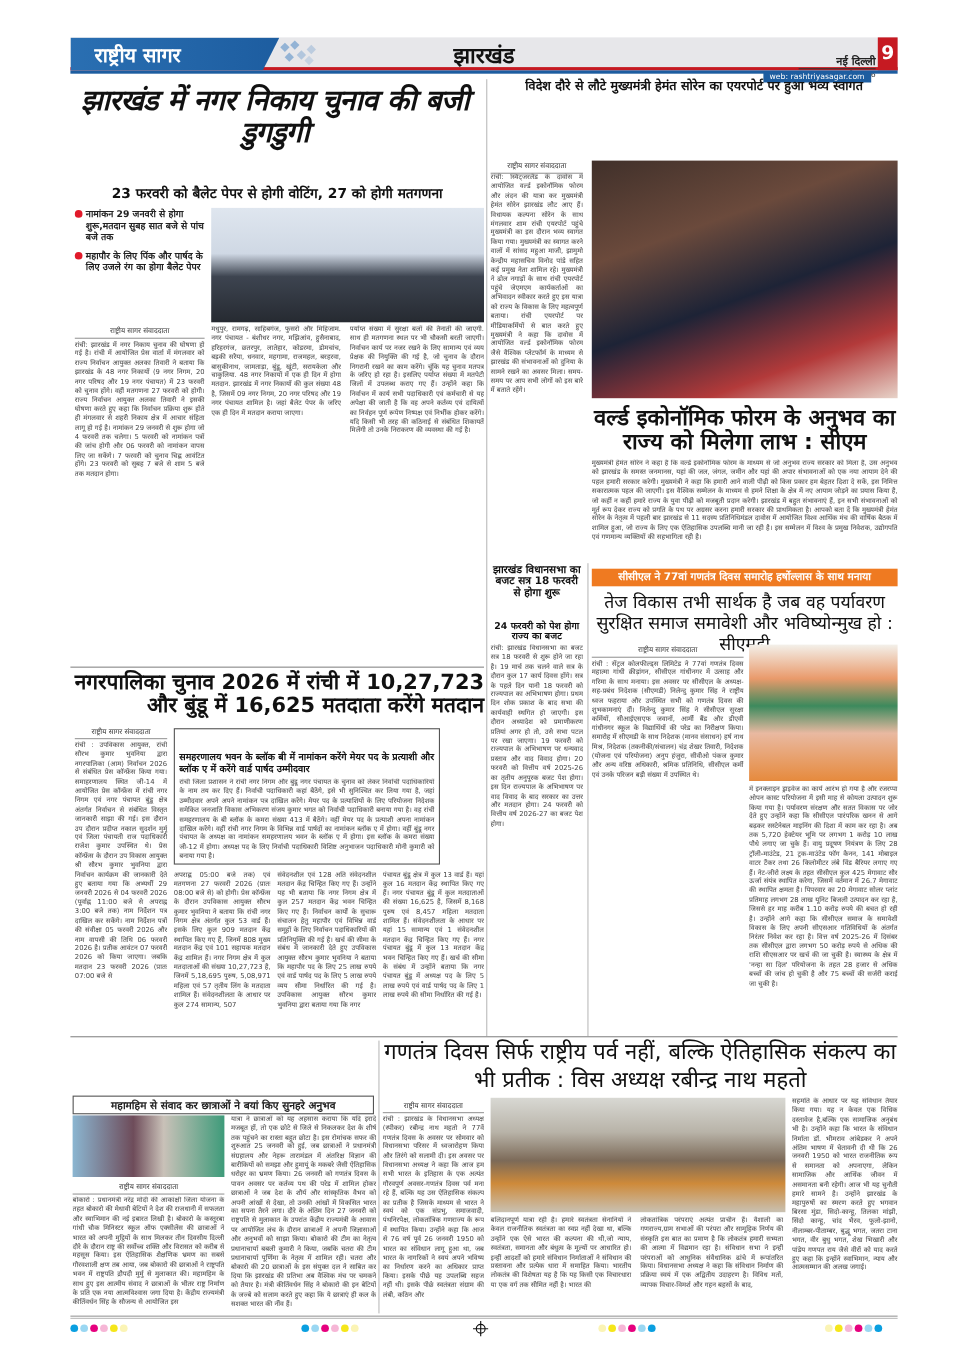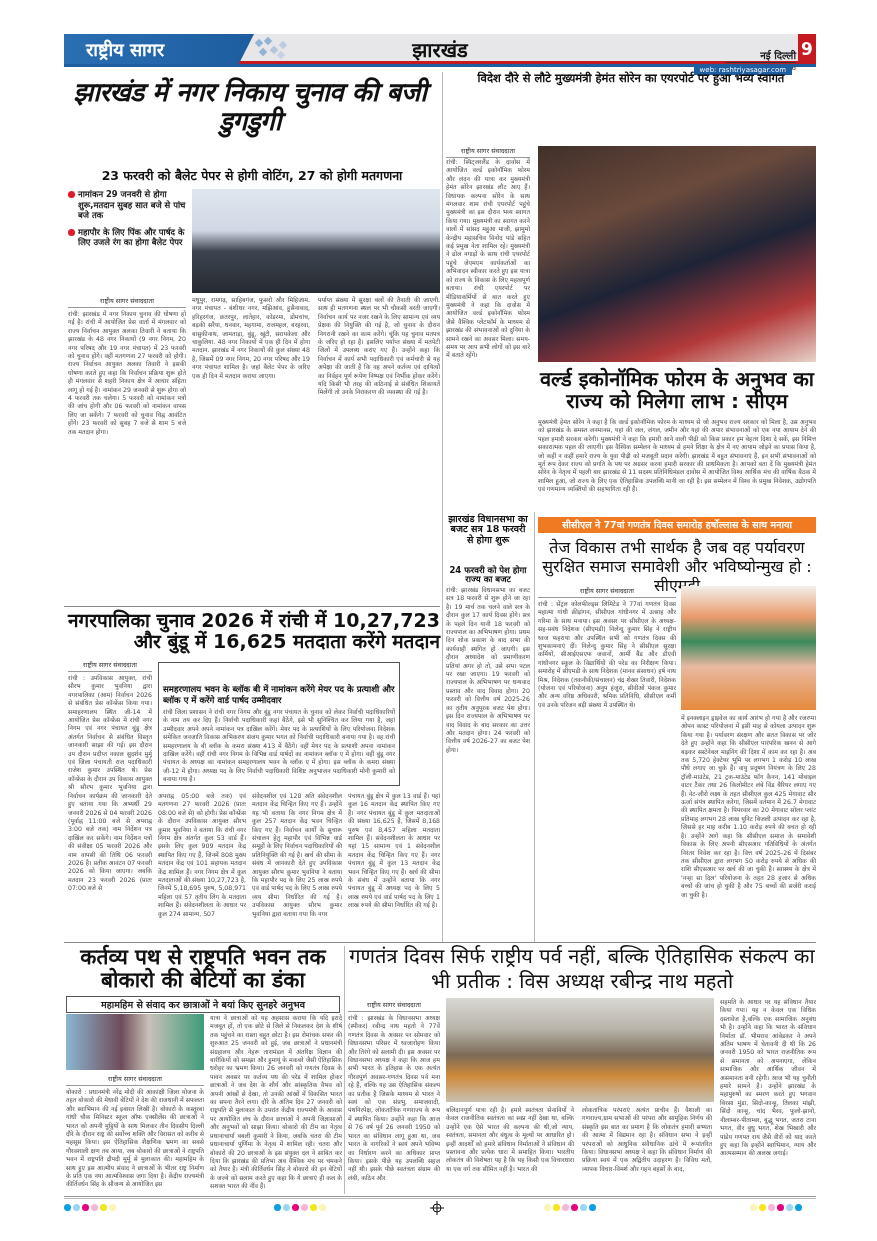--- a/index.html
+++ b/index.html
@@ -173,21 +173,20 @@
   <div class="abs" id="s6-box">
     <div id="s6-box-head">समहरणालय भवन के ब्लॉक बी में नामांकन करेंगे मेयर पद के प्रत्याशी और ब्लॉक ए में करेंगे वार्ड पार्षद उम्मीदवार</div>
     <div class="body-txt" id="s6-box-body">रांची जिला प्रशासन ने रांची नगर निगम और बुंडू नगर पंचायत के चुनाव को लेकर निर्वाची पदाधिकारियों के नाम तय कर दिए हैं। निर्वाची पदाधिकारी कहां बैठेंगे, इसे भी सुनिश्चित कर लिया गया है, जहां उम्मीदवार अपने अपने नामांकन पत्र दाखिल करेंगे। मेयर पद के प्रत्याशियों के लिए परियोजना निदेशक समेकित जनजाति विकास अभिकरण संजय कुमार भगत को निर्वाची पदाधिकारी बनाया गया है। वह रांची समहरणालय के बी ब्लॉक के कमरा संख्या 413 में बैठेंगे। वहीं मेयर पद के प्रत्याशी अपना नामांकन दाखिल करेंगे। वहीं रांची नगर निगम के विभिन्न वार्ड पार्षदों का नामांकन ब्लॉक ए में होगा। वहीं बुंडू नगर पंचायत के अध्यक्ष का नामांकन समहरणालय भवन के ब्लॉक ए में होगा। इस ब्लॉक के कमरा संख्या जी-12 में होगा। अध्यक्ष पद के लिए निर्वाची पदाधिकारी विशिष्ट अनुभाजन पदाधिकारी मोनी कुमारी को बनाया गया है।</div>
   </div>
   <div class="abs body-txt" id="s6-col2">अपराह्न 05:00 बजे तक) एवं मतगणना 27 फरवरी 2026 (प्रातः 08:00 बजे से) को होगी। प्रेस कॉन्फ्रेंस के दौरान उपविकास आयुक्त सौरभ कुमार भुवनिया ने बताया कि रांची नगर निगम क्षेत्र अंतर्गत कुल 53 वार्ड हैं। इसके लिए कुल 909 मतदान केंद्र स्थापित किए गए हैं, जिनमें 808 मुख्य मतदान केंद्र एवं 101 सहायक मतदान केंद्र शामिल हैं। नगर निगम क्षेत्र में कुल मतदाताओं की संख्या 10,27,723 है, जिनमें 5,18,695 पुरुष, 5,08,971 महिला एवं 57 तृतीय लिंग के मतदाता शामिल हैं। संवेदनशीलता के आधार पर कुल 274 सामान्य, 507</div>
   <div class="abs body-txt" id="s6-col3">संवेदनशील एवं 128 अति संवेदनशील मतदान केंद्र चिन्हित किए गए हैं। उन्होंने यह भी बताया कि नगर निगम क्षेत्र में कुल 257 मतदान केंद्र भवन चिन्हित किए गए हैं। निर्वाचन कार्यों के सुचारू संचालन हेतु महापौर एवं विभिन्न वार्ड समूहों के लिए निर्वाचन पदाधिकारियों की प्रतिनियुक्ति की गई है। खर्च की सीमा के संबंध में जानकारी देते हुए उपविकास आयुक्त सौरभ कुमार भुवनिया ने बताया कि महापौर पद के लिए 25 लाख रुपये एवं वार्ड पार्षद पद के लिए 5 लाख रुपये व्यय सीमा निर्धारित की गई है। उपविकास आयुक्त सौरभ कुमार भुवनिया द्वारा बताया गया कि नगर</div>
   <div class="abs body-txt" id="s6-col4">पंचायत बुंडू क्षेत्र में कुल 13 वार्ड हैं। यहां कुल 16 मतदान केंद्र स्थापित किए गए हैं। नगर पंचायत बुंडू में कुल मतदाताओं की संख्या 16,625 है, जिसमें 8,168 पुरुष एवं 8,457 महिला मतदाता शामिल हैं। संवेदनशीलता के आधार पर यहां 15 सामान्य एवं 1 संवेदनशील मतदान केंद्र चिन्हित किए गए हैं। नगर पंचायत बुंडू में कुल 13 मतदान केंद्र भवन चिन्हित किए गए हैं। खर्च की सीमा के संबंध में उन्होंने बताया कि नगर पंचायत बुंडू में अध्यक्ष पद के लिए 5 लाख रुपये एवं वार्ड पार्षद पद के लिए 1 लाख रुपये की सीमा निर्धारित की गई है।</div>
 
   <div class="hrule" style="left:0;top:908px;width:752px"></div>
 
-  <div class="abs hl" id="s7-head">कर्तव्य पथ से राष्ट्रपति भवन तक बोकारो की बेटियों का डंका</div>
   <div class="abs" id="s7-sub">महामहिम से संवाद कर छात्राओं ने बयां किए सुनहरे अनुभव</div>
   <div class="photo" id="s7-photo" title="राष्ट्रपति भवन में छात्राएं"></div>
   <div class="abs byline" id="s7-byline">राष्ट्रीय सागर संवाददाता</div>
   <div class="abs body-txt" id="s7-col1">बोकारो : प्रधानमंत्री नरेंद्र मोदी की आकांक्षी जिला योजना के तहत बोकारो की मेधावी बेटियों ने देश की राजधानी में सफलता और स्वाभिमान की नई इबारत लिखी है। बोकारो के कस्तूरबा गांधी चौक मिनिस्टर स्कूल ऑफ एक्सीलेंस की छात्राओं ने भारत को अपनी मुट्ठियों के साथ मिलकर तीन दिवसीय दिल्ली दौरे के दौरान राष्ट्र की सर्वोच्च शक्ति और विरासत को करीब से महसूस किया। इस ऐतिहासिक शैक्षणिक भ्रमण का सबसे गौरवशाली क्षण तब आया, जब बोकारो की छात्राओं ने राष्ट्रपति भवन में राष्ट्रपति द्रौपदी मुर्मु से मुलाकात की। महामहिम के साथ हुए इस आत्मीय संवाद ने छात्राओं के भीतर राष्ट्र निर्माण के प्रति एक नया आत्मविश्वास जगा दिया है। केंद्रीय राज्यमंत्री कीर्तिवर्धन सिंह के सौजन्य से आयोजित इस</div>
   <div class="abs body-txt" id="s7-col2">यात्रा ने छात्राओं को यह अहसास कराया कि यदि इरादे मजबूत हों, तो एक छोटे से जिले से निकलकर देश के शीर्ष तक पहुंचने का रास्ता बहुत छोटा है। इस रोमांचक सफर की शुरुआत 25 जनवरी को हुई, जब छात्राओं ने प्रधानमंत्री संग्रहालय और नेहरू तारामंडल में अंतरिक्ष विज्ञान की बारीकियों को समझा और हुमायूं के मकबरे जैसी ऐतिहासिक धरोहर का भ्रमण किया। 26 जनवरी को गणतंत्र दिवस के पावन अवसर पर कर्तव्य पथ की परेड में शामिल होकर छात्राओं ने जब देश के शौर्य और सांस्कृतिक वैभव को अपनी आंखों से देखा, तो उनकी आंखों में विकसित भारत का सपना तैरने लगा। दौरे के अंतिम दिन 27 जनवरी को राष्ट्रपति से मुलाकात के उपरांत केंद्रीय राज्यमंत्री के आवास पर आयोजित लंच के दौरान छात्राओं ने अपनी जिज्ञासाओं और अनुभवों को साझा किया। बोकारो की टीम का नेतृत्व प्रधानाचार्या बबली कुमारी ने किया, जबकि चतरा की टीम प्रधानाचार्या पूर्णिमा के नेतृत्व में शामिल रही। चतरा और बोकारो की 20 छात्राओं के इस संयुक्त दल ने साबित कर दिया कि झारखंड की प्रतिभा अब वैश्विक मंच पर चमकने को तैयार है। मंत्री कीर्तिवर्धन सिंह ने बोकारो की इन बेटियों के जज्बे को सलाम करते हुए कहा कि ये छात्राएं ही कल के सशक्त भारत की नींव हैं।</div>
 
   <div class="vrule" style="left:280px;top:912px;height:248px"></div>
 
   <div class="abs hl" id="s8-head">गणतंत्र दिवस सिर्फ राष्ट्रीय पर्व नहीं, बल्कि ऐतिहासिक संकल्प का भी प्रतीक : विस अध्यक्ष रबीन्द्र नाथ महतो</div>
   <div class="abs byline" id="s8-byline">राष्ट्रीय सागर संवाददाता</div>

